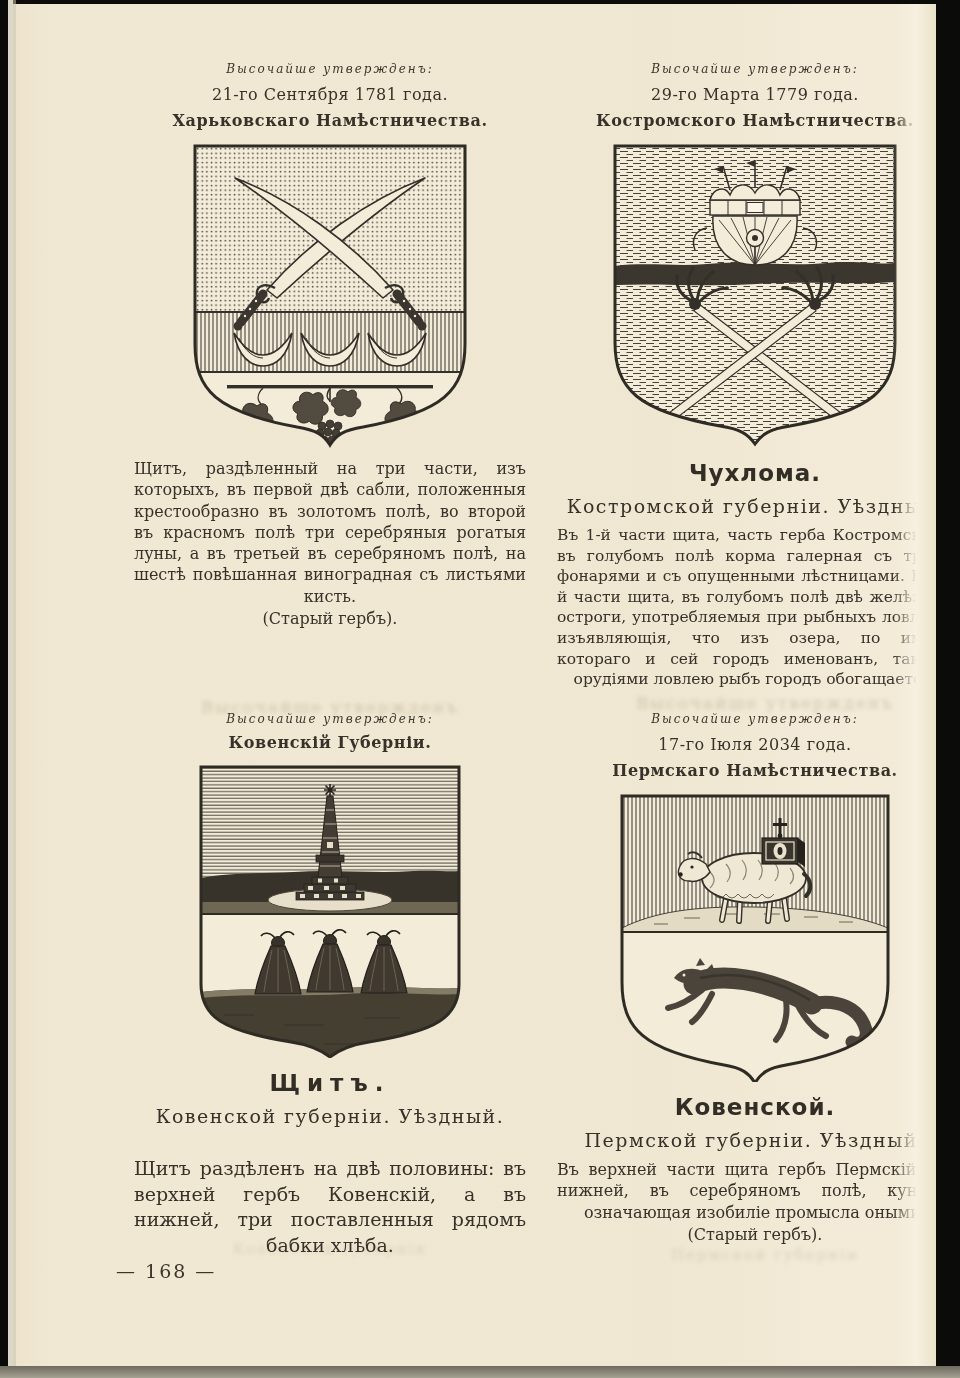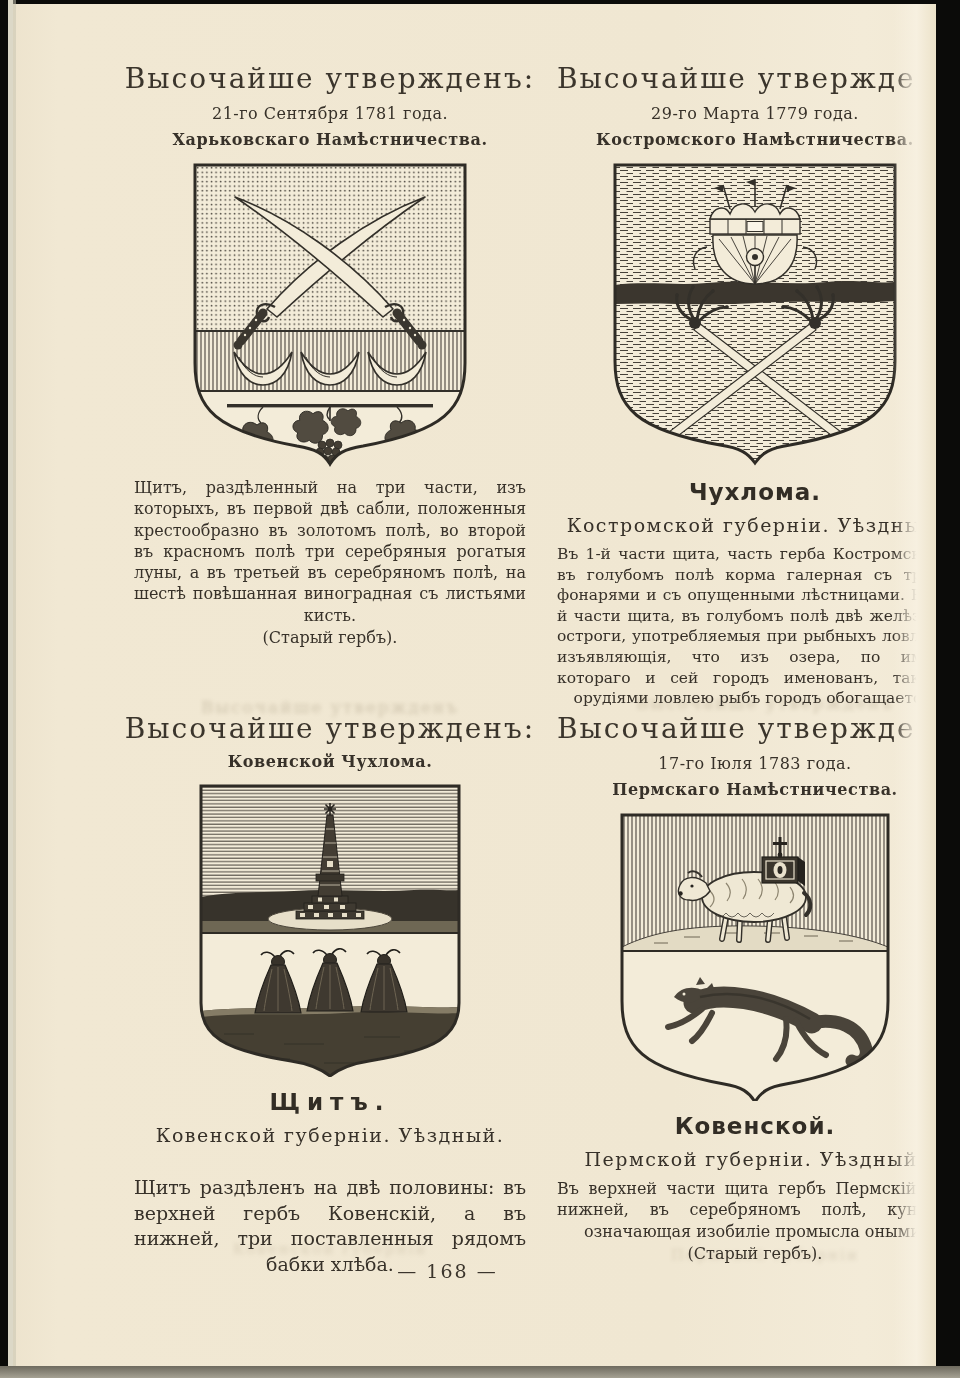--- a/index.html
+++ b/index.html
@@ -16,21 +16,21 @@
   .edge-black-right{position:absolute;left:936px;top:0;width:24px;height:1378px;background:#0b0b09;}
   .edge-bottom{position:absolute;left:0;top:1366px;width:960px;height:12px;
     background:linear-gradient(#6e6a5e,#a5a193);}
 
   .entry{position:absolute;text-align:center;}
   .e0{left:120px;top:62px;width:420px;}
   .e1{left:557px;top:62px;width:396px;}
   .e2{left:120px;top:712px;width:420px;}
   .e3{left:557px;top:712px;width:396px;}
 
-  .approval-title{font-size:28px;letter-spacing:2px;color:#3b352c;white-space:nowrap;}
+  .approval-title{font-size:12px;letter-spacing:2px;color:#3b352c;white-space:nowrap;font-style:italic;}
   .approval-date{font-size:16px;margin-top:9px;letter-spacing:.5px;}
   .approval-region{font-size:16px;font-weight:bold;margin-top:7px;letter-spacing:.6px;}
   .arms{display:block;margin:8px auto 0;}
   .city{font-family:"DejaVu Sans",sans-serif;font-weight:bold;font-size:23px;
     margin-top:12px;letter-spacing:1px;color:#322d25;}
   .e2 .city{letter-spacing:7px;}
   .subtitle{font-size:19px;letter-spacing:1.5px;margin-top:9px;white-space:nowrap;}
   .desc{font-size:16px;line-height:1.33;text-align:justify;text-align-last:center;
     margin:8px auto 0;width:392px;}
   .e1 .desc{font-size:15.5px;width:396px;}
@@ -38,21 +38,21 @@
   .e3 .desc{font-size:16px;width:396px;}
   .note{font-size:16px;margin-top:2px;}
 
   .ghost{position:absolute;font-family:"DejaVu Serif",serif;color:#7a6b4f;opacity:.28;
     filter:blur(2.2px);letter-spacing:2px;text-align:center;font-size:17px;}
   .g1{left:150px;top:697px;width:360px;}
   .g2{left:600px;top:693px;width:330px;}
   .g3{left:600px;top:1246px;width:330px;font-size:15px;opacity:.2;}
   .g4{left:150px;top:1240px;width:360px;font-size:15px;opacity:.18;}
 
-  .page-number{position:absolute;left:0;top:1260px;width:779px;text-align:center;
+  .page-number{position:absolute;left:0;top:1260px;width:779px;
     text-indent:116px;font-size:19px;letter-spacing:2px;color:#3b352c;}
 </style>
 </head>
 <body>
 
 <div class="sheet">
 
   <div class="ghost g1">Высочайше утвержденъ</div>
   <div class="ghost g2">Высочайше утвержденъ</div>
   <div class="ghost g3">Пермской губерніи</div>
@@ -215,21 +215,21 @@
       <path d="M8,8 H288 V204 C288,251 266,273 183,288 C163,291 155,296 148,306 C141,296 133,291 113,288 C30,273 8,251 8,204 Z" fill="none" stroke="#2e2b25" stroke-width="3"></path>
     </svg>
 
     <div class="city">Чухлома.</div>
     <div class="subtitle">Костромской губерніи. Уѣздный.</div>
     <p class="desc">Въ 1-й части щита, часть герба Костромскаго: въ голубомъ полѣ корма галерная съ тремя фонарями и съ опущенными лѣстницами. Во 2-й части щита, въ голубомъ полѣ двѣ желѣзныя остроги, употребляемыя при рыбныхъ ловляхъ, изъявляющія, что изъ озера, по имени котораго и сей городъ именованъ, такими орудіями ловлею рыбъ городъ обогащается.</p>
   </section>
 
   <section class="entry e2">
     <div class="approval-title">Высочайше утвержденъ:</div>
-    <div class="approval-region">Ковенской Чухлома.</div>
+    <div class="approval-region">Ковенскій Губерніи.</div>
 
     <svg class="arms" width="272" height="298" viewBox="0 0 272 298" aria-label="shield-obelisk-monument-three-grain-stooks">
       <defs>
         <clipPath id="svc">
             <path d="M7,7 H265 V224 C265,257 243,271 175,282 C155,285 145,290 136,297 C127,290 117,285 97,282 C29,271 7,257 7,224 Z"></path>
           </clipPath>
         <pattern id="svh" width="6" height="3.4" patternUnits="userSpaceOnUse">
             <path d="M0,1 H6" stroke="#46413a" stroke-width="1"></path>
           </pattern>
       </defs>
@@ -289,21 +289,21 @@
       <path d="M7,7 H265 V224 C265,257 243,271 175,282 C155,285 145,290 136,297 C127,290 117,285 97,282 C29,271 7,257 7,224 Z" fill="none" stroke="#2e2b25" stroke-width="3"></path>
     </svg>
 
     <div class="city">Щитъ.</div>
     <div class="subtitle">Ковенской губерніи. Уѣздный.</div>
     <p class="desc">Щитъ раздѣленъ на двѣ половины: въ верхней гербъ Ковенскій, а въ нижней, три поставленныя рядомъ бабки хлѣба.</p>
   </section>
 
   <section class="entry e3">
     <div class="approval-title">Высочайше утвержденъ:</div>
-    <div class="approval-date">17-го Іюля 1783 года.</div>
+    <div class="approval-date">17-го Іюля 2034 года.</div>
     <div class="approval-region">Пермскаго Намѣстничества.</div>
 
     <svg class="arms" width="282" height="294" viewBox="0 0 282 294" aria-label="shield-perm-bear-gospel-running-marten">
       <defs>
         <clipPath id="sdc">
             <path d="M8,8 H274 V194 C274,240 254,262 172,277 C154,280 147,285 141,295 C135,285 128,280 110,277 C28,262 8,240 8,194 Z"></path>
           </clipPath>
         <pattern id="sdv" width="4" height="4" patternUnits="userSpaceOnUse">
             <path d="M2,0 V4" stroke="#46413a" stroke-width="1.1"></path>
           </pattern>

